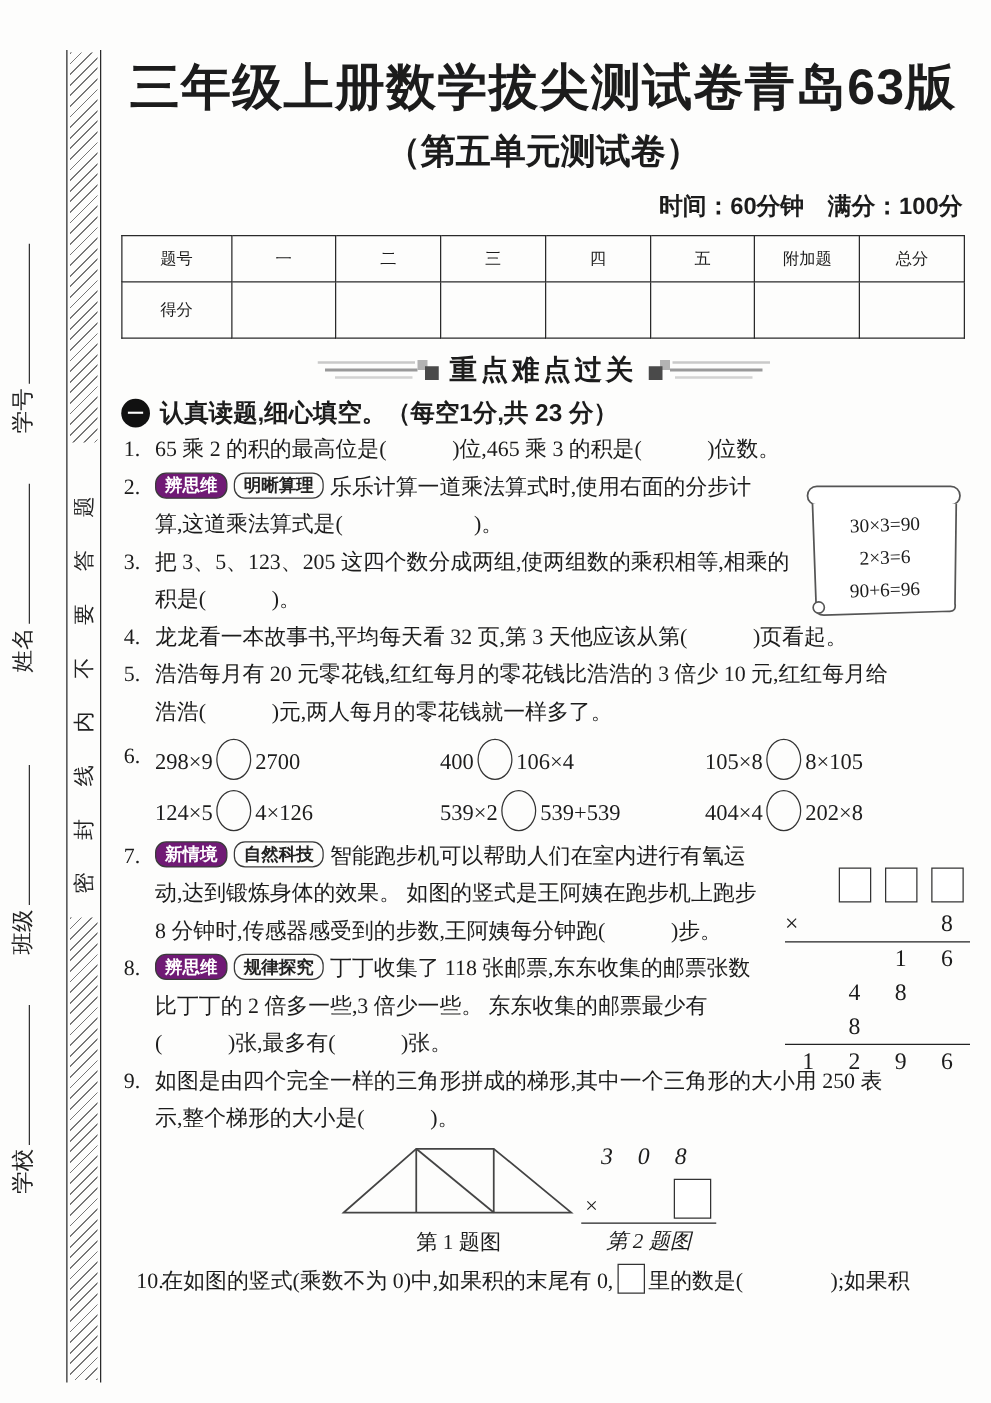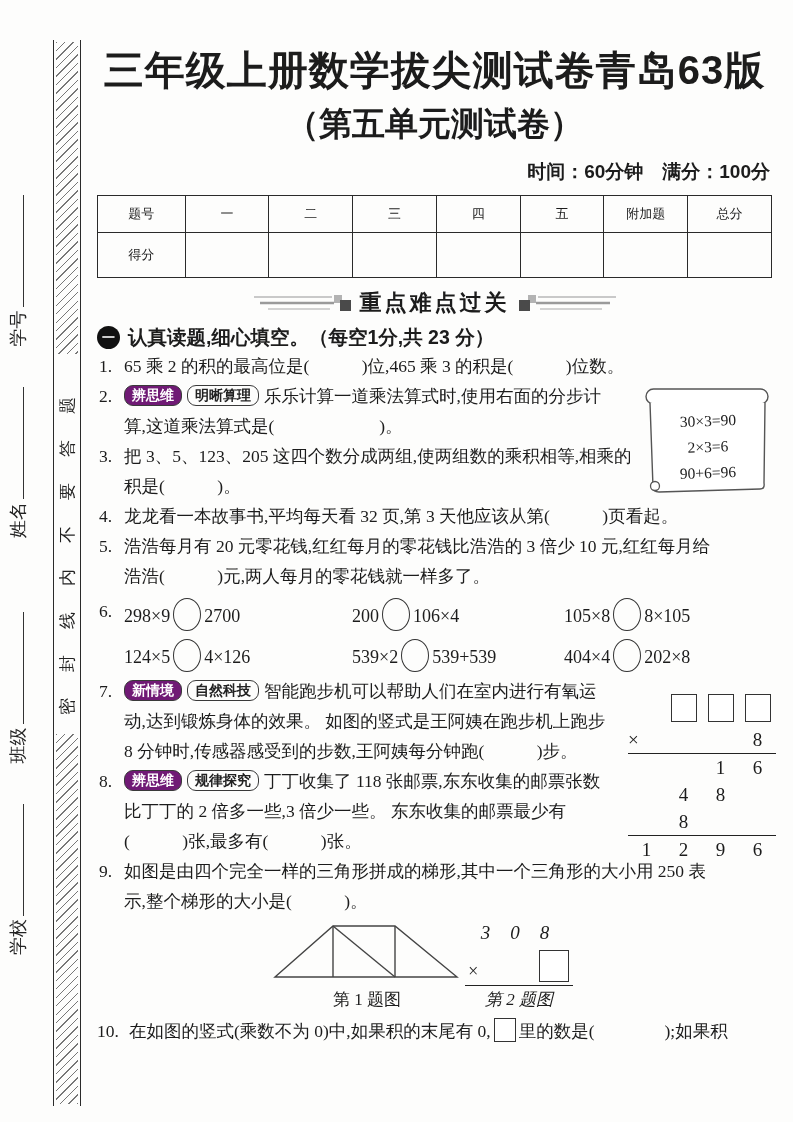--- a/index.html
+++ b/index.html
@@ -28,21 +28,21 @@
     font-size:18px;color:#222;white-space:nowrap;
     font-family:"Liberation Serif",serif;
   }
   .side-group{display:inline-block;margin-left:36px;}
   .side-group.first{margin-left:150px;}
   .sline{display:inline-block;width:112px;border-bottom:1.6px solid #333;height:15px;margin-left:3px;}
   
   .main{position:absolute;left:97px;top:42px;width:675px;}
   .title{font-family:"Liberation Sans",sans-serif;font-weight:bold;font-size:40px;
     text-align:center;letter-spacing:1px;line-height:1.2;margin-top:4px;}
-  .subtitle{font-family:"Liberation Sans",sans-serif;font-weight:bold;font-size:33px;
+  .subtitle{font-family:"Liberation Sans",sans-serif;font-weight:bold;font-size:28px;
     text-align:center;margin-top:8px;}
   .meta{font-family:"Liberation Sans",sans-serif;font-weight:bold;font-size:19px;
     text-align:right;margin-top:12px;padding-right:2px;}
   table.score{border-collapse:collapse;width:100%;margin-top:10px;table-layout:fixed;}
   table.score td{border:1.6px solid #2a2a2a;text-align:center;font-size:13px;}
   table.score tr.r1 td{height:34px;}
   table.score tr.r2 td{height:42px;}
   table.score col.c0{width:13%;}
   
   .banner{display:flex;align-items:center;justify-content:center;margin:10px 0 4px 0;}
@@ -52,21 +52,21 @@
   .sec-head{display:flex;align-items:center;margin-top:6px;}
   .circle-num{width:23px;height:23px;border-radius:50%;background:#111;color:#fff;
     display:inline-flex;align-items:center;justify-content:center;
     font-size:13px;font-weight:bold;margin-right:8px;flex:0 0 auto;
     font-family:"Liberation Sans",sans-serif;}
   .sec-title{font-family:"Liberation Sans",sans-serif;font-weight:bold;font-size:19.5px;}
   
   .q{position:relative;padding-left:27px;font-size:17.5px;}
   .q .qnum{position:absolute;left:2px;top:0;line-height:30px;}
   .q.qten{padding-left:32px;}
-  .q.qten .qnum{left:0px;}
+  .q.qten .qnum{left:12px;}
   .ln{line-height:30px;white-space:nowrap;}
   .badge{font-family:"Liberation Sans",sans-serif;font-weight:bold;font-size:14px;
     border-radius:9px;padding:1px 7px;margin-right:5px;display:inline-block;
     line-height:17px;vertical-align:2px;}
   .badge.filled{background:#701a75;color:#fff;border:1.5px solid #3a3a3a;}
   .badge.outline{border:1.5px solid #3a3a3a;color:#222;}
   .oval{display:inline-block;width:26px;height:31px;border:1.3px solid #333;
     border-radius:50%;vertical-align:-9px;margin:0 3px;}
   .cmp-row{display:flex;margin:5px 0 3px 0;height:36px;align-items:center;}
   .cmp{white-space:nowrap;font-size:18px;}
@@ -203,21 +203,21 @@
   <div class="q">
     <span class="qnum">5.</span>
     <div class="ln">浩浩每月有 20 元零花钱,红红每月的零花钱比浩浩的 3 倍少 10 元,红红每月给</div>
     <div class="ln">浩浩(　　　)元,两人每月的零花钱就一样多了。</div>
   </div>
 
   <div class="q">
     <span class="qnum">6.</span>
     <div class="cmp-row">
       <span class="cmp c1"><span>298×9</span><span class="oval"></span><span>2700</span></span>
-      <span class="cmp c2"><span>200</span><span class="oval"></span><span>106×4</span></span>
+      <span class="cmp c2"><span>400</span><span class="oval"></span><span>106×4</span></span>
       <span class="cmp c3"><span>105×8</span><span class="oval"></span><span>8×105</span></span>
     </div>
     <div class="cmp-row">
       <span class="cmp c1"><span>124×5</span><span class="oval"></span><span>4×126</span></span>
       <span class="cmp c2"><span>539×2</span><span class="oval"></span><span>539+539</span></span>
       <span class="cmp c3"><span>404×4</span><span class="oval"></span><span>202×8</span></span>
     </div>
   </div>
 
   <div class="q">

